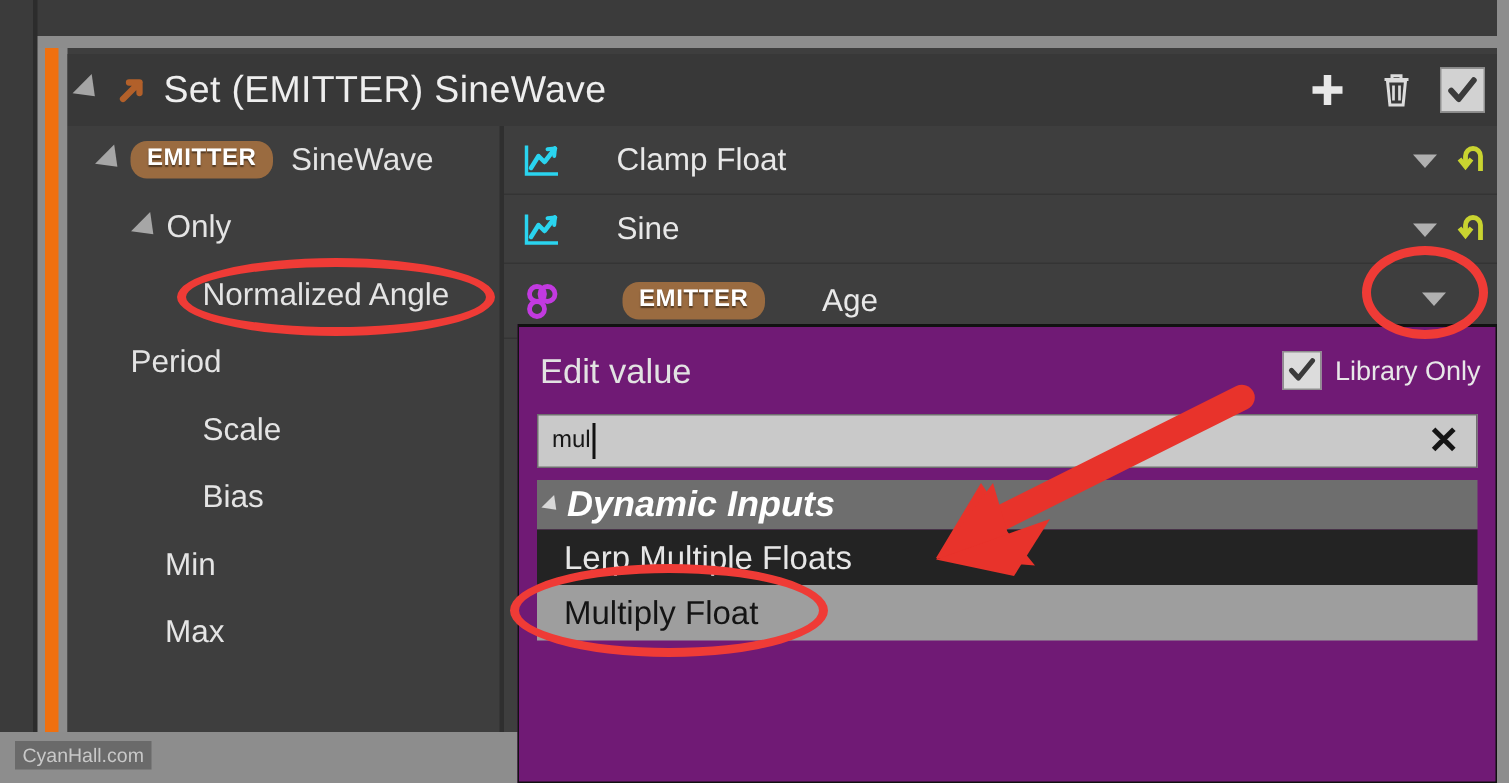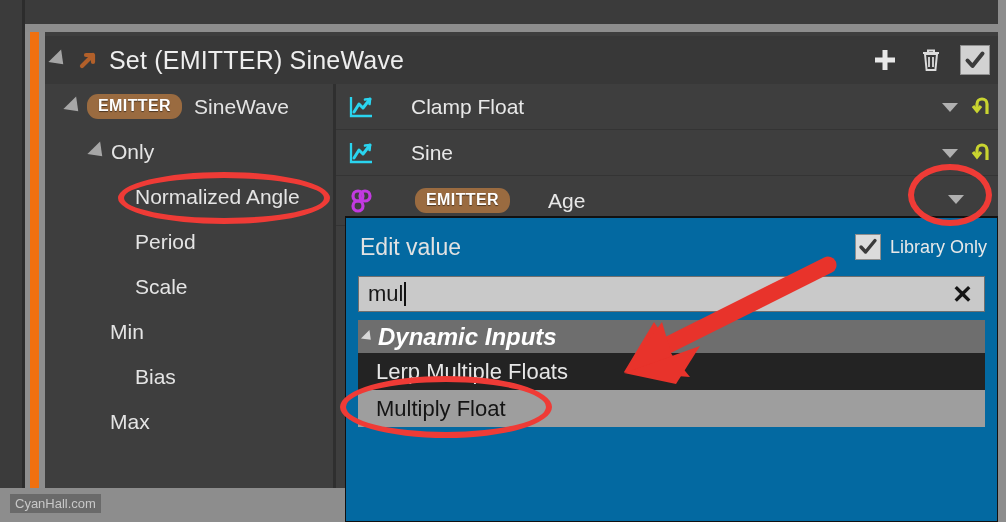--- a/index.html
+++ b/index.html
@@ -72,36 +72,36 @@
   .row-ctl { position:absolute; right:6px; top:0; height:46px; display:flex; align-items:center; gap:12px; }
   .chev {
     width:0; height:0; border-style:solid;
     border-width:9px 8px 0 8px; border-color:#b0b0b0 transparent transparent transparent;
     cursor:pointer;
   }
 
   
   .popup {
     position:absolute; left:345px; top:216px; width:653px; height:306px;
-    background:#0369a1; border:1px solid #111; border-top:2px solid #111;
+    background:#701a75; border:1px solid #111; border-top:2px solid #111;
   }
   .popup-head { height:58px; display:flex; align-items:center; padding:0 10px 0 14px; }
   .popup-head .edit-lbl { color:#e2e2e2; font-size:23px; }
   .popup-head .spacer { flex:1; }
   .lib-chk {
     width:26px; height:26px; background:#dcdcdc; border:1px solid #8e8e8e;
     display:flex; align-items:center; justify-content:center; margin-right:9px; cursor:pointer;
   }
   .lib-lbl { color:#e8e8e8; font-size:18px; }
 
   .search-wrap {
     margin:0 12px; height:36px; background:#c9c9c9; border:1px solid #6f6f6f;
     display:flex; align-items:center; padding:0 8px 0 9px;
   }
-  .search-val { color:#171717; font-size:22px; }
+  .search-val { color:#171717; font-size:16px; }
   .caret { display:inline-block; width:2px; height:24px; background:#111; margin-left:1px; }
   .search-spacer { flex:1; }
   .clear-x { color:#151515; font-size:25px; font-weight:bold; line-height:1; cursor:pointer; padding:0 3px; }
 
   .list { margin-top:8px; }
   .list-cat {
     height:33px; background:#6e6e6e; display:flex; align-items:center;
     margin:0 12px; padding-left:6px;
   }
   .cat-tri {
@@ -183,31 +183,31 @@
     </div>
     <div class="tree-row" style="padding-left:40px">
       <div class="tri-wrap">
           <div class="tri"></div>
         </div>
       <span>Only</span>
     </div>
     <div class="tree-row" style="padding-left:90px">
       <span>Normalized Angle</span>
     </div>
-    <div class="tree-row" style="padding-left:90px">
+    <div class="tree-row" style="padding-left:42px">
       <span>Period</span>
     </div>
     <div class="tree-row" style="padding-left:90px">
       <span>Scale</span>
     </div>
+    <div class="tree-row" style="padding-left:90px">
+      <span>Bias</span>
+    </div>
     <div class="tree-row" style="padding-left:65px">
       <span>Min</span>
-    </div>
-    <div class="tree-row" style="padding-left:90px">
-      <span>Bias</span>
     </div>
     <div class="tree-row" style="padding-left:65px">
       <span>Max</span>
     </div>
   </div>
 
   <div class="col-split"></div>
 
   <div class="col-right">
 

